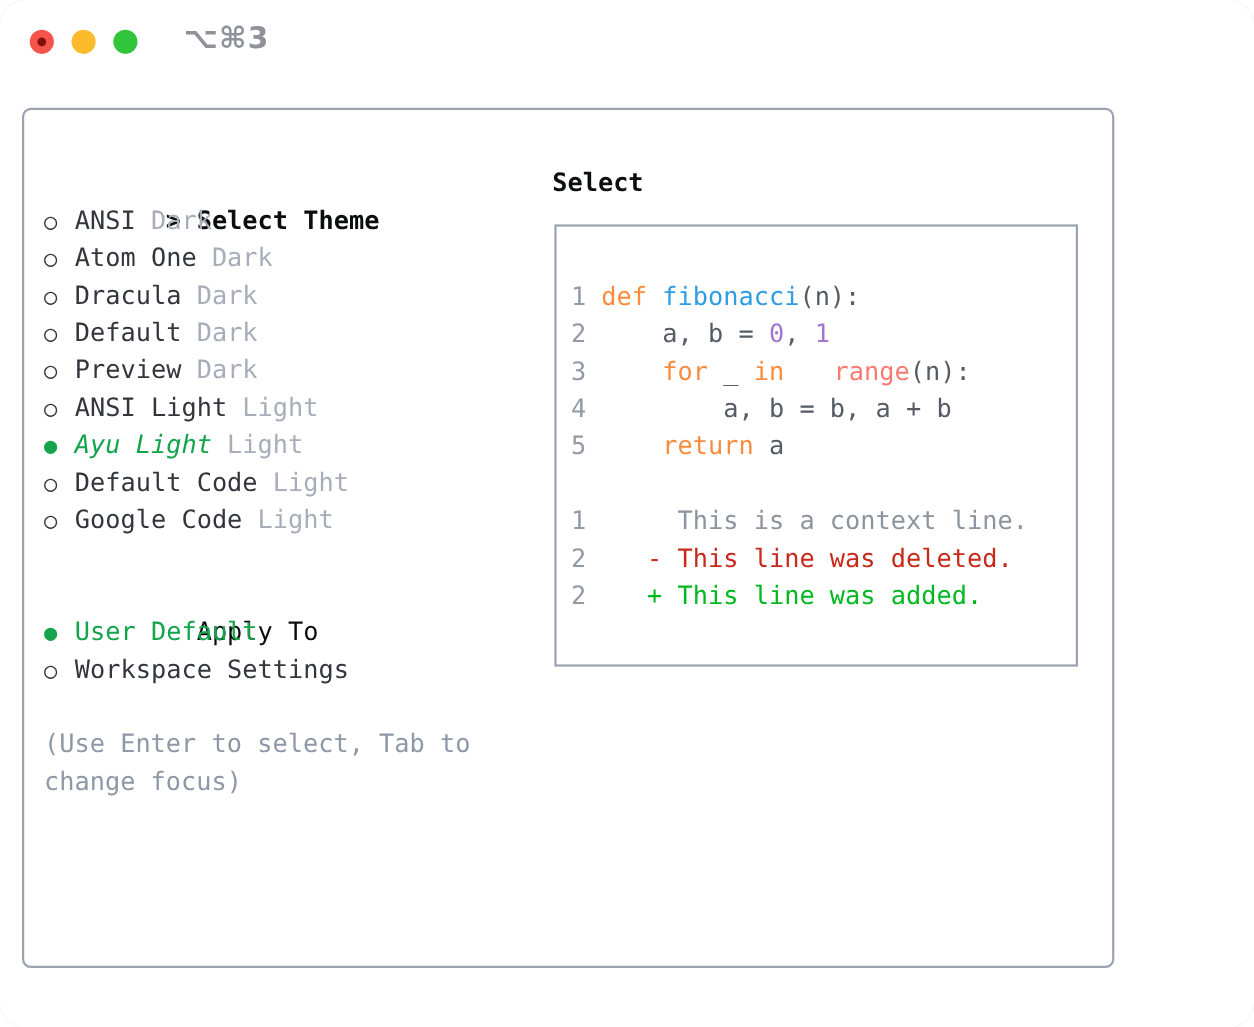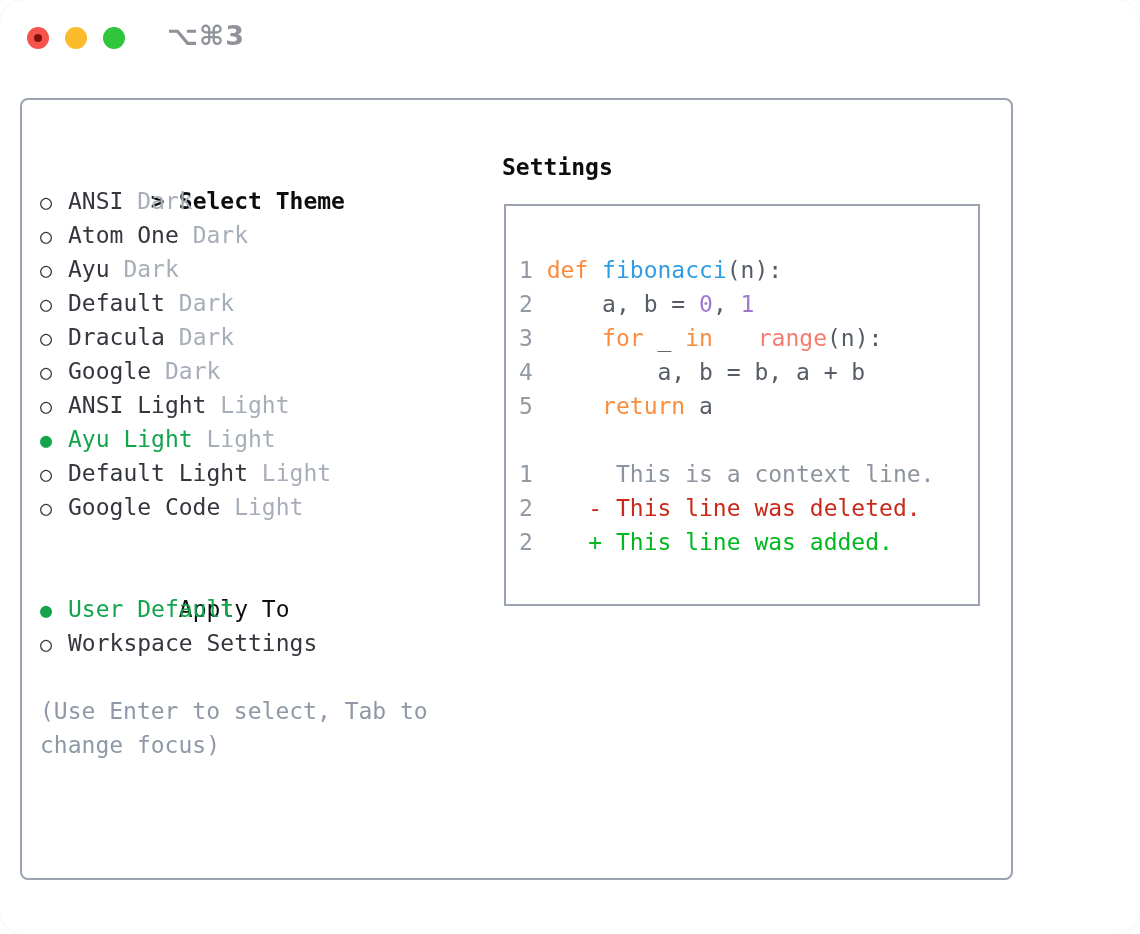--- a/index.html
+++ b/index.html
@@ -46,21 +46,21 @@
   }
   .left { position: absolute; left: 18px; top: 50px; font-size: 23px; }
   .row { height: 34px; line-height: 34px; white-space: pre; }
   .spacer-row { height: 34px; }
   .pfx { display: inline-block; width: 28px; }
   .prompt { color: var(--heading-text); font-weight: bold; }
   .hdr { color: var(--heading-text); font-weight: bold; }
   .circle { color: var(--item-text); font-size: 20px; }
   .circle.sel { color: var(--accent-green); }
   .t-name { color: var(--item-text); }
-  .t-name.sel { color: var(--accent-green); }
+  .t-name.sel { color: var(--accent-green); font-style: italic; }
   .t-variant { color: var(--muted-text); }
   .apply-title { color: var(--heading-text); }
   .a-label { color: var(--item-text); }
   .a-label.sel { color: var(--accent-green); }
   .help {
     margin-top: 0; width: 412px;
     color: var(--help-text); font-size: 23px; line-height: 34px;
   }
   
   .preview-title {
@@ -107,40 +107,39 @@
 
   <div class="panel">
 
     <div class="left">
       <div class="row">
         <span class="pfx prompt">&gt;</span><span class="hdr">Select Theme</span>
       </div>
       <div id="theme-list">
           <div class="row"><span class="pfx circle">○</span><span class="t-name">ANSI</span><span class="t-variant"> Dark</span></div>
           <div class="row"><span class="pfx circle">○</span><span class="t-name">Atom One</span><span class="t-variant"> Dark</span></div>
-          <div class="row"><span class="pfx circle">○</span><span class="t-name">Ayu</span><span class="t-variant"> Dark</span></div>
+          <div class="row"><span class="pfx circle">○</span><span class="t-name">Dracula</span><span class="t-variant"> Dark</span></div>
           <div class="row"><span class="pfx circle">○</span><span class="t-name">Default</span><span class="t-variant"> Dark</span></div>
-          <div class="row"><span class="pfx circle">○</span><span class="t-name">Dracula</span><span class="t-variant"> Dark</span></div>
-          <div class="row"><span class="pfx circle">○</span><span class="t-name">Google</span><span class="t-variant"> Dark</span></div>
+          <div class="row"><span class="pfx circle">○</span><span class="t-name">Preview</span><span class="t-variant"> Dark</span></div>
           <div class="row"><span class="pfx circle">○</span><span class="t-name">ANSI Light</span><span class="t-variant"> Light</span></div>
           <div class="row"><span class="pfx circle sel">●</span><span class="t-name sel">Ayu Light</span><span class="t-variant"> Light</span></div>
-          <div class="row"><span class="pfx circle">○</span><span class="t-name">Default Light</span><span class="t-variant"> Light</span></div>
+          <div class="row"><span class="pfx circle">○</span><span class="t-name">Default Code</span><span class="t-variant"> Light</span></div>
           <div class="row"><span class="pfx circle">○</span><span class="t-name">Google Code</span><span class="t-variant"> Light</span></div>
         </div>
       <div class="spacer-row"></div>
       <div class="row">
         <span class="pfx"></span><span class="apply-title">Apply To</span>
       </div>
       <div id="apply-list">
           <div class="row"><span class="pfx circle sel">●</span><span class="a-label sel">User Default</span></div>
           <div class="row"><span class="pfx circle">○</span><span class="a-label">Workspace Settings</span></div>
         </div>
       <div class="spacer-row"></div>
       <div class="help">(Use Enter to select, Tab to change focus)</div>
     </div>
 
-    <div class="preview-title">Settings</div>
+    <div class="preview-title">Select</div>
     <div class="preview-box">
       <pre id="preview-code"><div class="code-line"><span class="seg-gutter">1 </span><span class="seg-keyword">def</span><span class="seg-plain"> </span><span class="seg-function">fibonacci</span><span class="seg-plain">(n):</span></div><div class="code-line"><span class="seg-gutter">2 </span><span class="seg-plain">    a, b = </span><span class="seg-number">0</span><span class="seg-plain">, </span><span class="seg-number">1</span></div><div class="code-line"><span class="seg-gutter">3 </span><span class="seg-plain">    </span><span class="seg-keyword">for</span><span class="seg-plain"> _ </span><span class="seg-keyword">in</span><span class="seg-plain"> </span><span class="seg-builtin">range</span><span class="seg-plain">(n):</span></div><div class="code-line"><span class="seg-gutter">4 </span><span class="seg-plain">        a, b = b, a + b</span></div><div class="code-line"><span class="seg-gutter">5 </span><span class="seg-plain">    </span><span class="seg-keyword">return</span><span class="seg-plain"> a</span></div><div class="code-line">&nbsp;</div><div class="code-line"><span class="seg-gutter">1 </span><span class="seg-context">     This is a context line.</span></div><div class="code-line"><span class="seg-gutter">2 </span><span class="seg-deleted">   - This line was deleted.</span></div><div class="code-line"><span class="seg-gutter">2 </span><span class="seg-added">   + This line was added.</span></div></pre>
     </div>
 
   </div>
 </div>
 
 </body></html>

